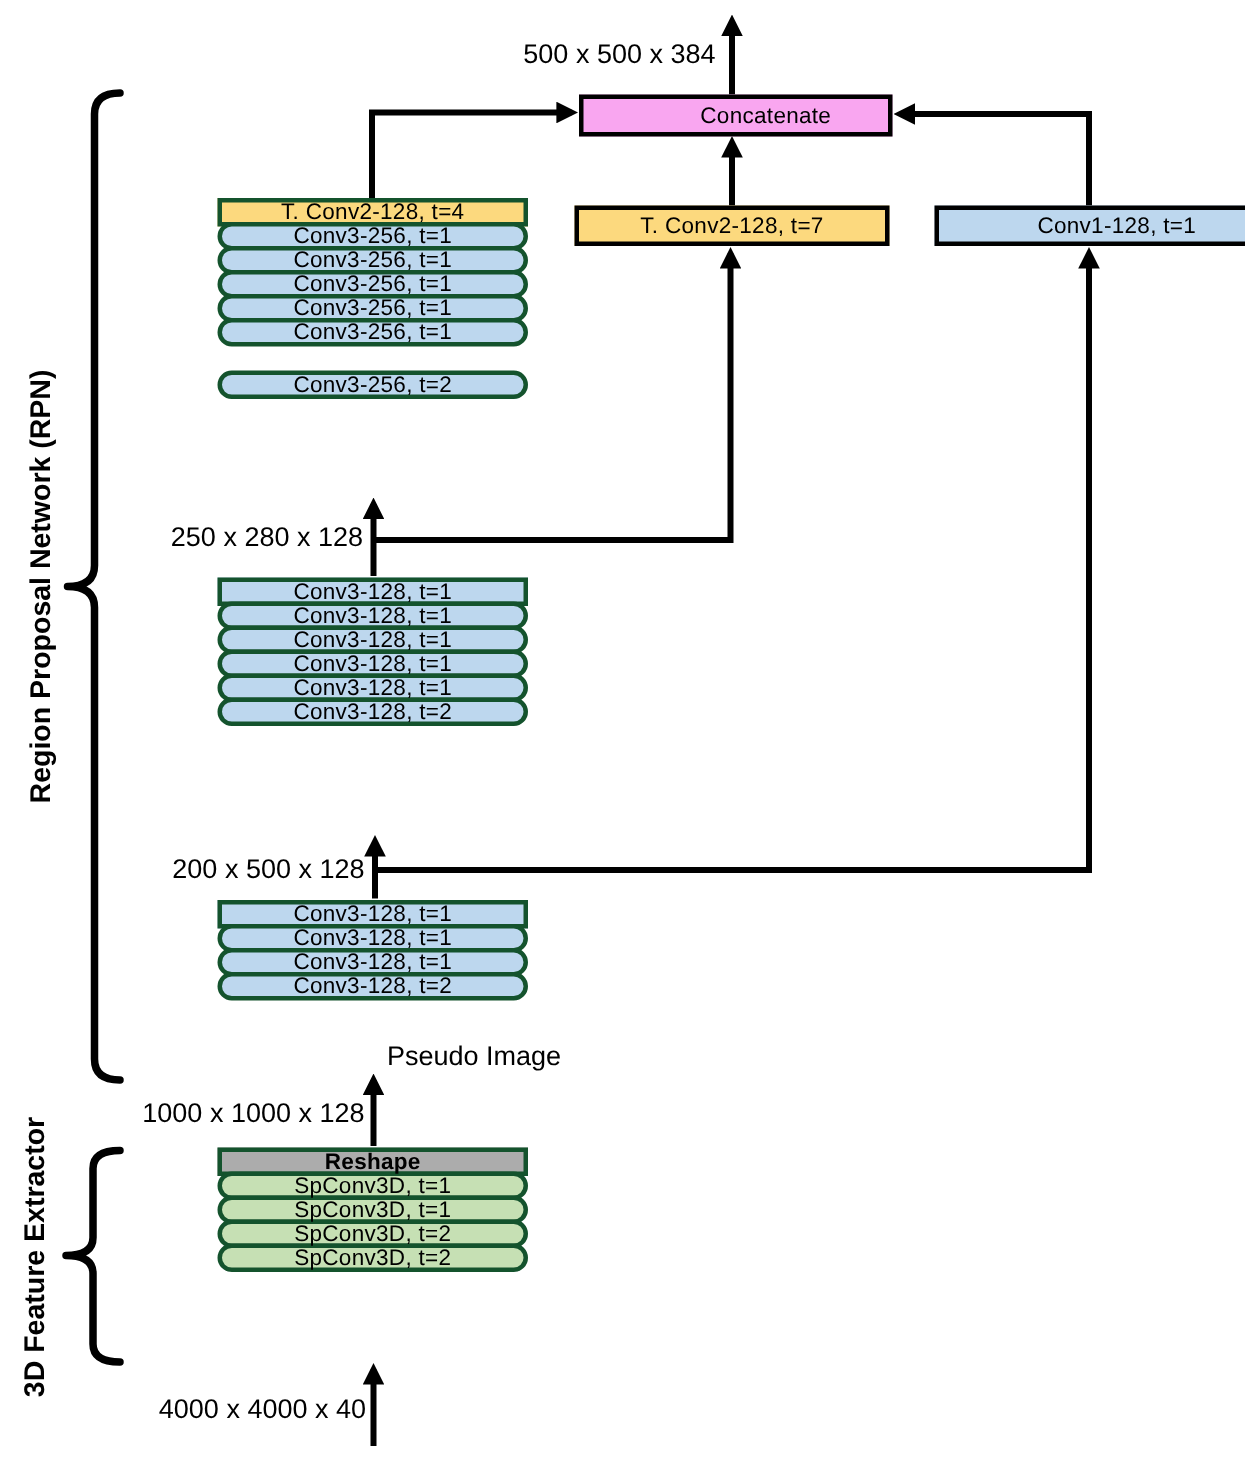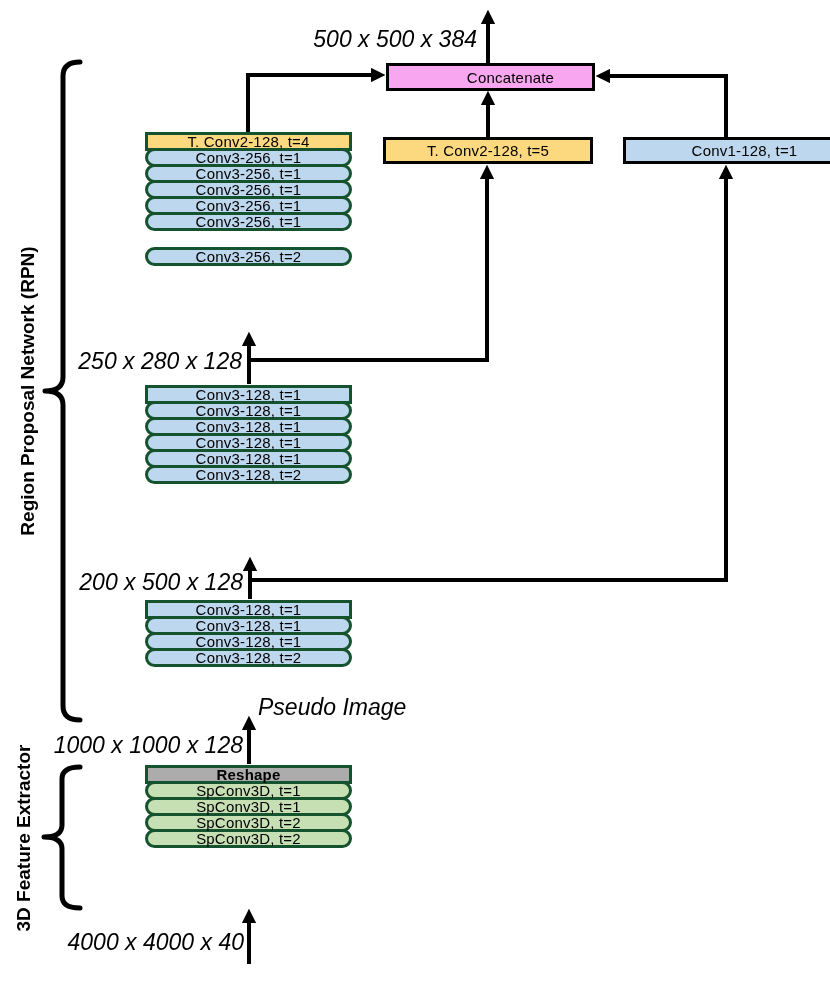--- a/index.html
+++ b/index.html
@@ -22,21 +22,21 @@
   }
   #box-concat  { left:386px; top:63px;  width:209px; height:28px; }
   #box-tconv2  { left:383px; top:137px; width:210px; height:27px; }
   #box-conv1   { left:623px; top:137px; width:243px; height:27px; }
 
   #stack-upper  { left:145px; top:132px; }
   #stack-middle { left:145px; top:385px; }
   #stack-lower  { left:145px; top:600px; }
   #stack-fe     { left:145px; top:765px; }
 
-  .dim { position:absolute; font-size:23px; white-space:nowrap;font-style:italic; }
+  .dim { position:absolute; font-size:18px; white-space:nowrap; }
   #dim-output { right:353px; top:26px; }
   #dim-250    { right:588px; top:348px; }
   #dim-500    { right:587px; top:569px; }
   #dim-1000   { right:587px; top:732px; }
   #lbl-pseudo { left:258px;  top:694px; }
   #dim-input  { right:586px; top:929px; }
 
   .side-label {
     position:absolute; font-weight:bold; font-size:19px; text-align:center;
     transform:rotate(-90deg); white-space:nowrap;
@@ -67,21 +67,21 @@
       <path d="M249 764 L249 720" marker-end="url(#ah)"></path>
       <path d="M249 964 L249 913" marker-end="url(#ah)"></path>
     </g>
     <g stroke="#000" stroke-width="5" fill="none" stroke-linecap="round" stroke-linejoin="round">
       <path d="M80 62 Q63 62 63 76 L63 377 Q63 391 45 391 Q63 391 63 405 L63 706 Q63 720 80 720"></path>
       <path d="M80 767 Q62 767 62 779 L62 825 Q62 837 44 837 Q62 837 62 849 L62 896 Q62 908 80 908"></path>
     </g>
   </svg>
 
   <div class="box" id="box-concat" style="background: rgb(249, 166, 240); padding-left: 40px;">Concatenate</div>
-  <div class="box" id="box-tconv2" style="background: rgb(252, 217, 126);">T. Conv2-128, t=5</div>
+  <div class="box" id="box-tconv2" style="background: rgb(252, 217, 126);">T. Conv2-128, t=7</div>
   <div class="box" id="box-conv1" style="background: rgb(189, 215, 238);">Conv1-128, t=1</div>
 
   <div class="stack" id="stack-upper">
       <div class="row" style="background: rgb(252, 217, 126);">T. Conv2-128, t=4</div>
       <div class="row" style="background: rgb(189, 215, 238);">Conv3-256, t=1</div>
       <div class="row" style="background: rgb(189, 215, 238);">Conv3-256, t=1</div>
       <div class="row" style="background: rgb(189, 215, 238);">Conv3-256, t=1</div>
       <div class="row" style="background: rgb(189, 215, 238);">Conv3-256, t=1</div>
       <div class="row" style="background: rgb(189, 215, 238);">Conv3-256, t=1</div>
       <div class="row" style="background: rgb(189, 215, 238); margin-top: 16px;">Conv3-256, t=2</div>

